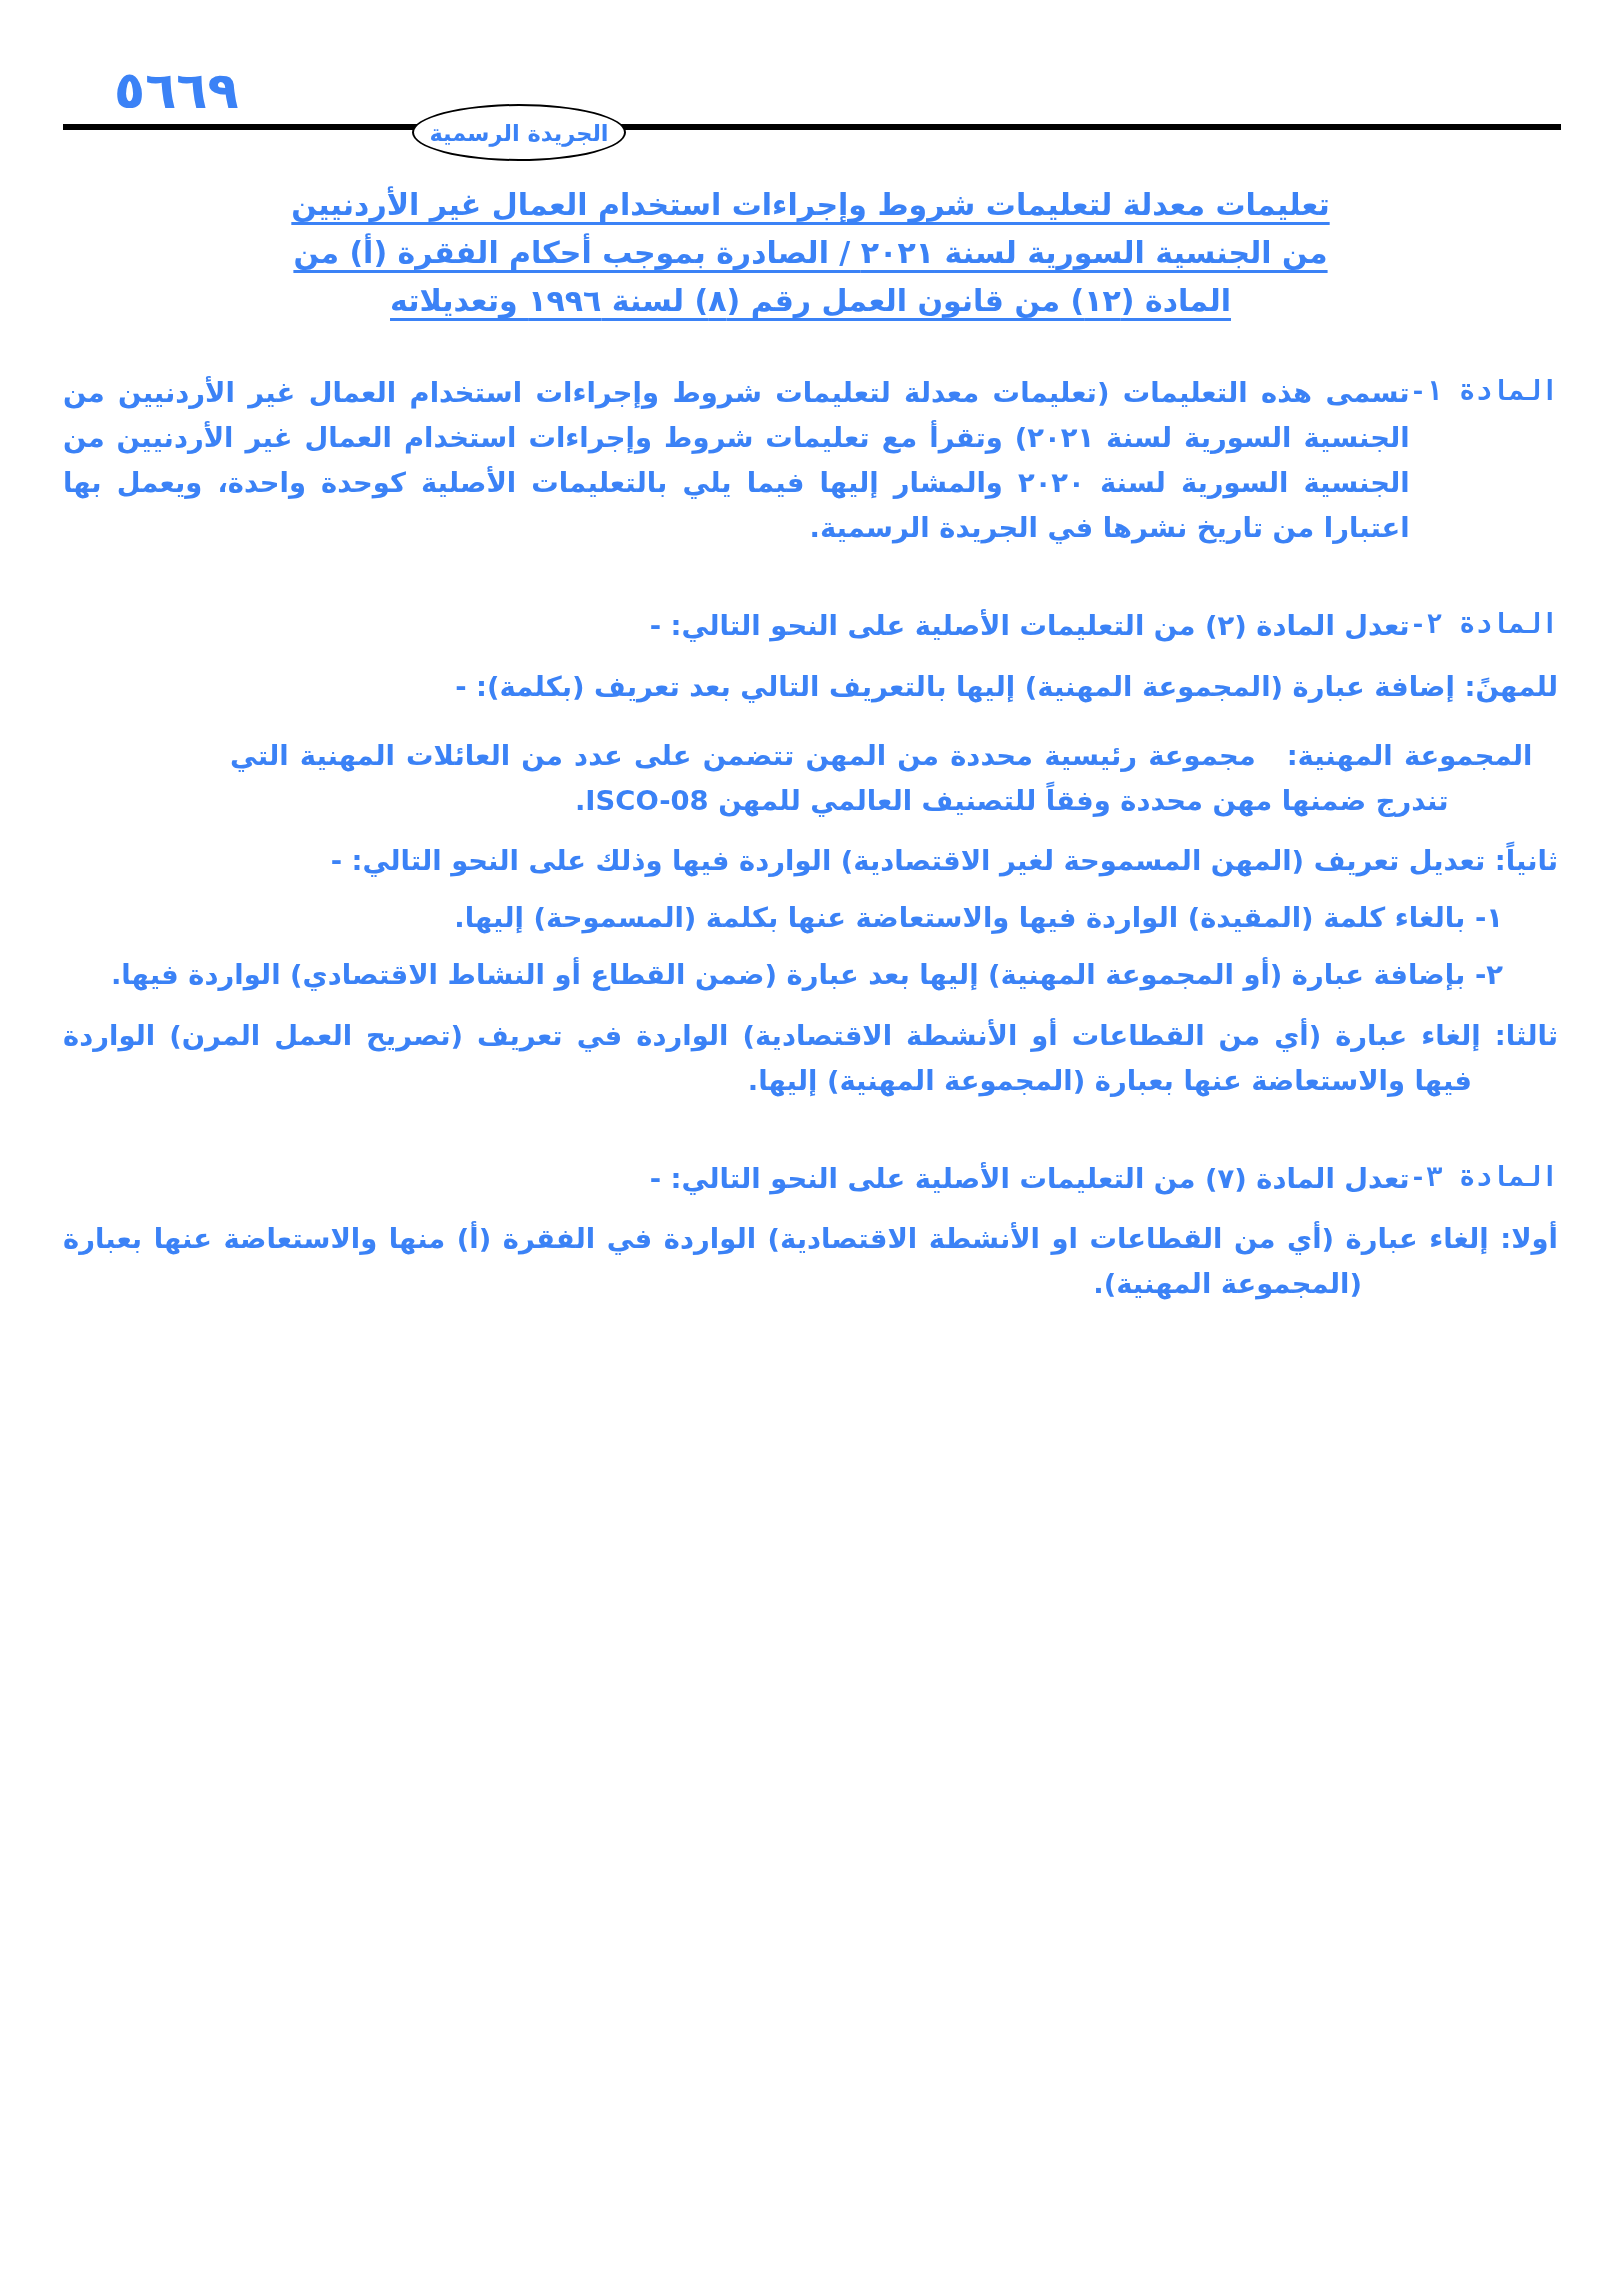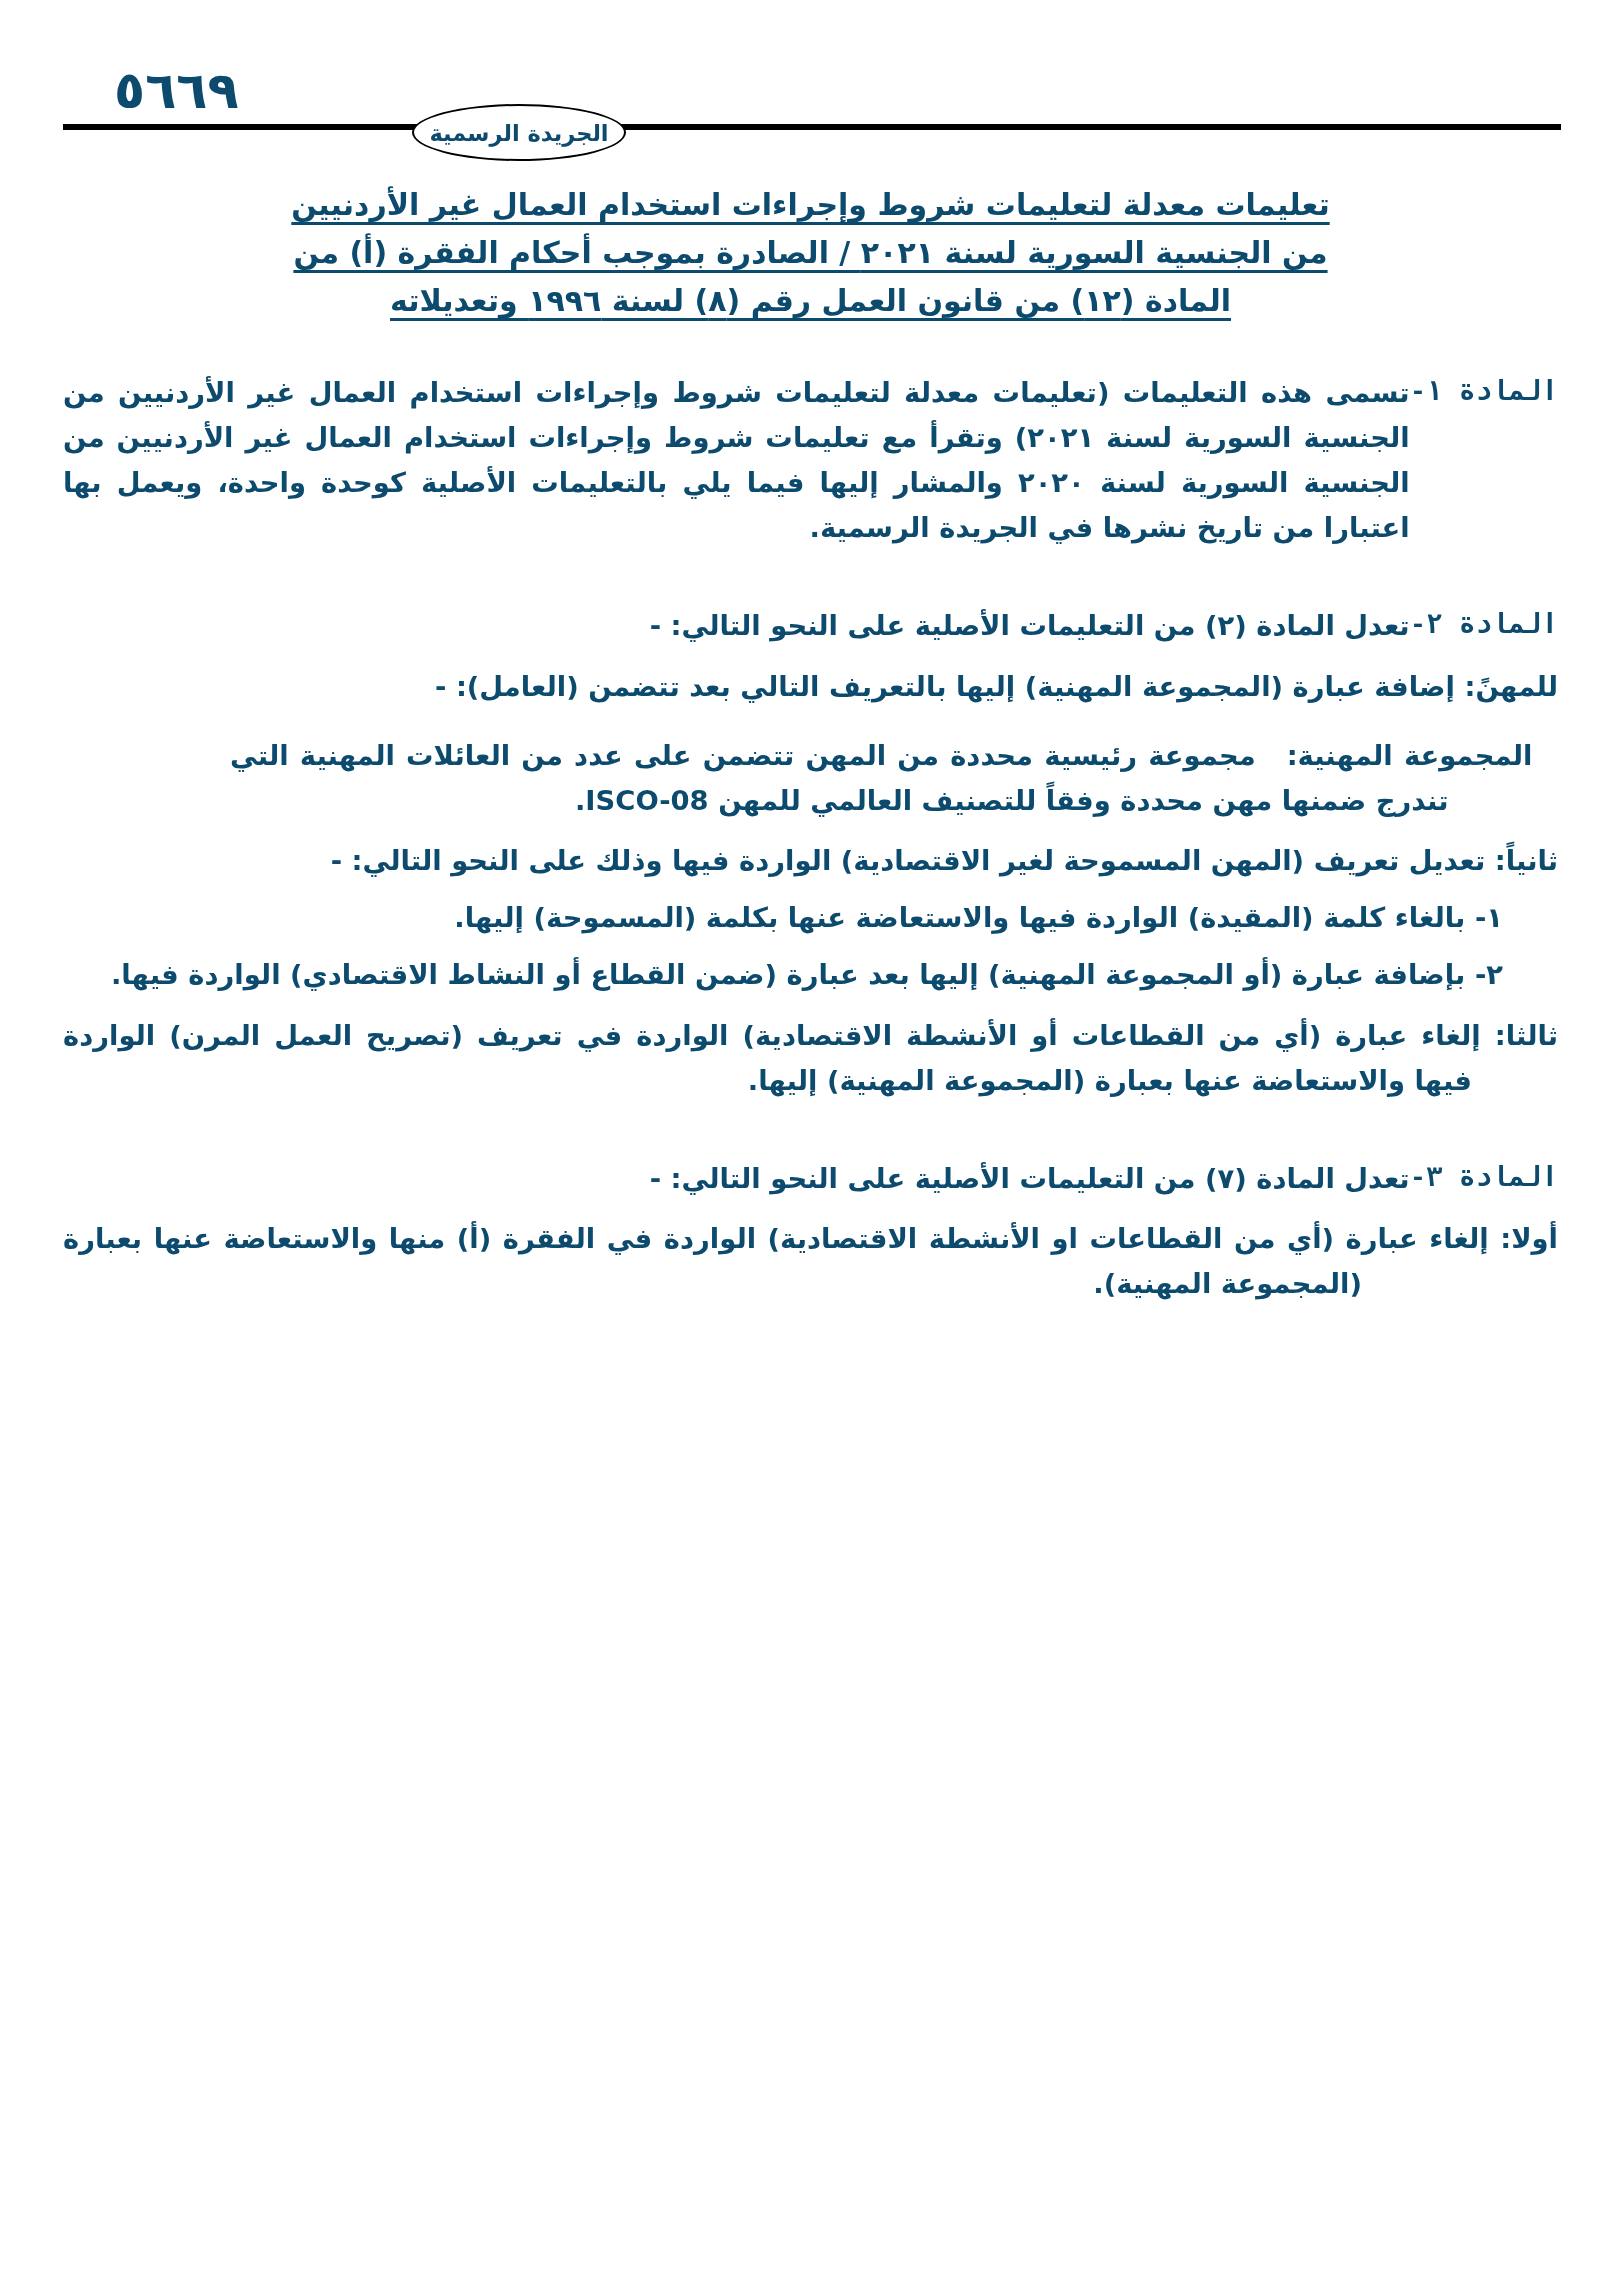--- a/index.html
+++ b/index.html
@@ -3,21 +3,21 @@
 <meta charset="utf-8">
 <style>
   * { margin:0; padding:0; box-sizing:border-box; }
   html,body { background:#e8e8e8; }
   body { font-family:"DejaVu Sans", sans-serif; }
   .page {
     position:relative;
     width:1621px; height:2293px;
     margin:0 auto;
     background:#ffffff;
-    color:#0c4a6e;
+    color:#3b82f6;
     direction:rtl;
     overflow:hidden;
     font-weight:bold;
   }
   
   .header { position:relative; height:169px; }
   .page-number {
     position:absolute; left:114px; top:61px;
     font-size:51px; font-weight:bold; direction:ltr;
     letter-spacing:2px;
@@ -91,21 +91,21 @@
     </div>
 
     <section class="article-section article-2">
       <div class="article-row">
         <span class="article-label">المادة ٢-</span>
         <p class="article-text">تعدل المادة (٢) من التعليمات الأصلية على النحو التالي: -</p>
       </div>
 
       <p class="clause">
         <span class="clause-label">للمهنً:</span>
-        <span>إضافة عبارة (المجموعة المهنية) إليها بالتعريف التالي بعد تتضمن (العامل): -</span>
+        <span>إضافة عبارة (المجموعة المهنية) إليها بالتعريف التالي بعد تعريف (بكلمة): -</span>
       </p>
 
       <p class="definition">
         <span class="definition-term">المجموعة المهنية:</span>
         <span>مجموعة رئيسية محددة من المهن تتضمن على عدد من العائلات المهنية التي تندرج ضمنها مهن محددة وفقاً للتصنيف العالمي للمهن ISCO-08.</span>
       </p>
 
       <p class="clause">
         <span class="clause-label">ثانياً:</span>
         <span>تعديل تعريف (المهن المسموحة لغير الاقتصادية) الواردة فيها وذلك على النحو التالي: -</span>

